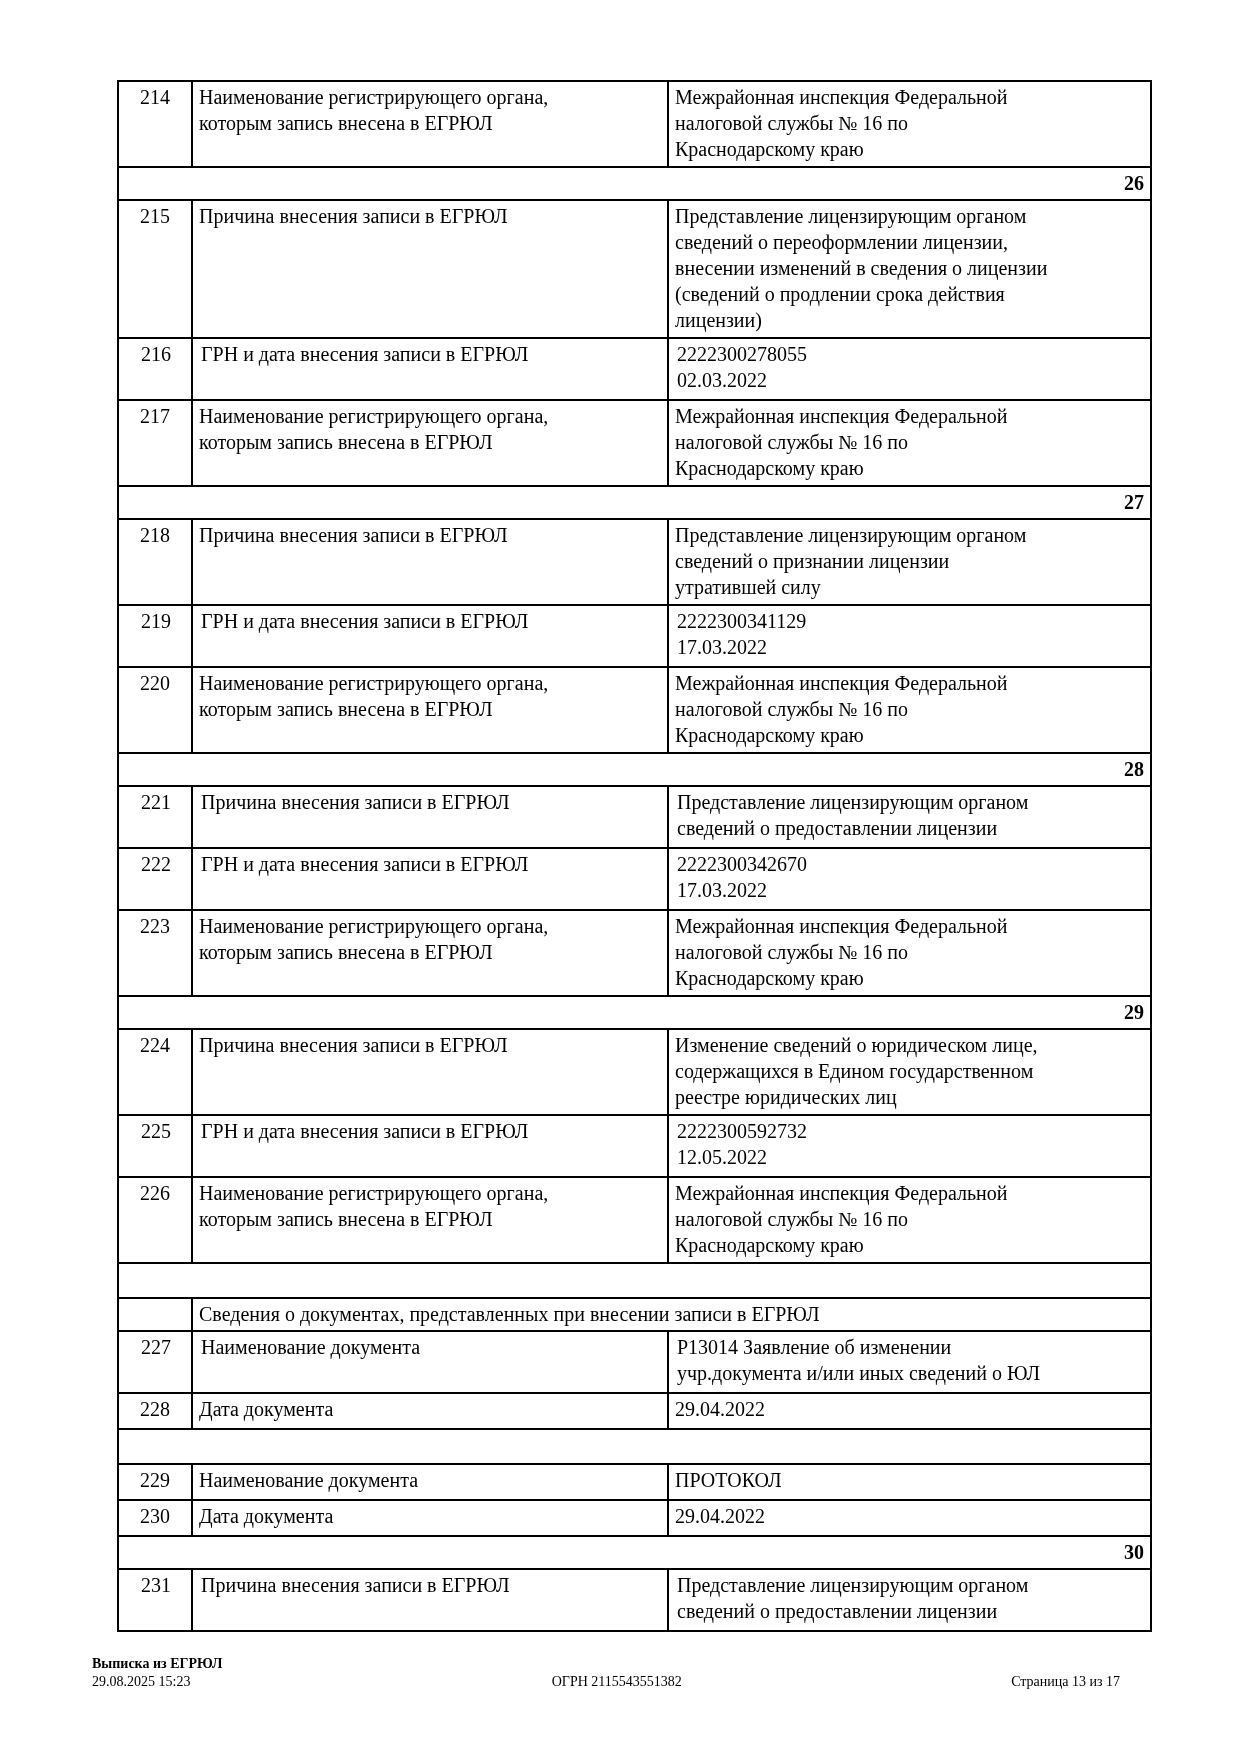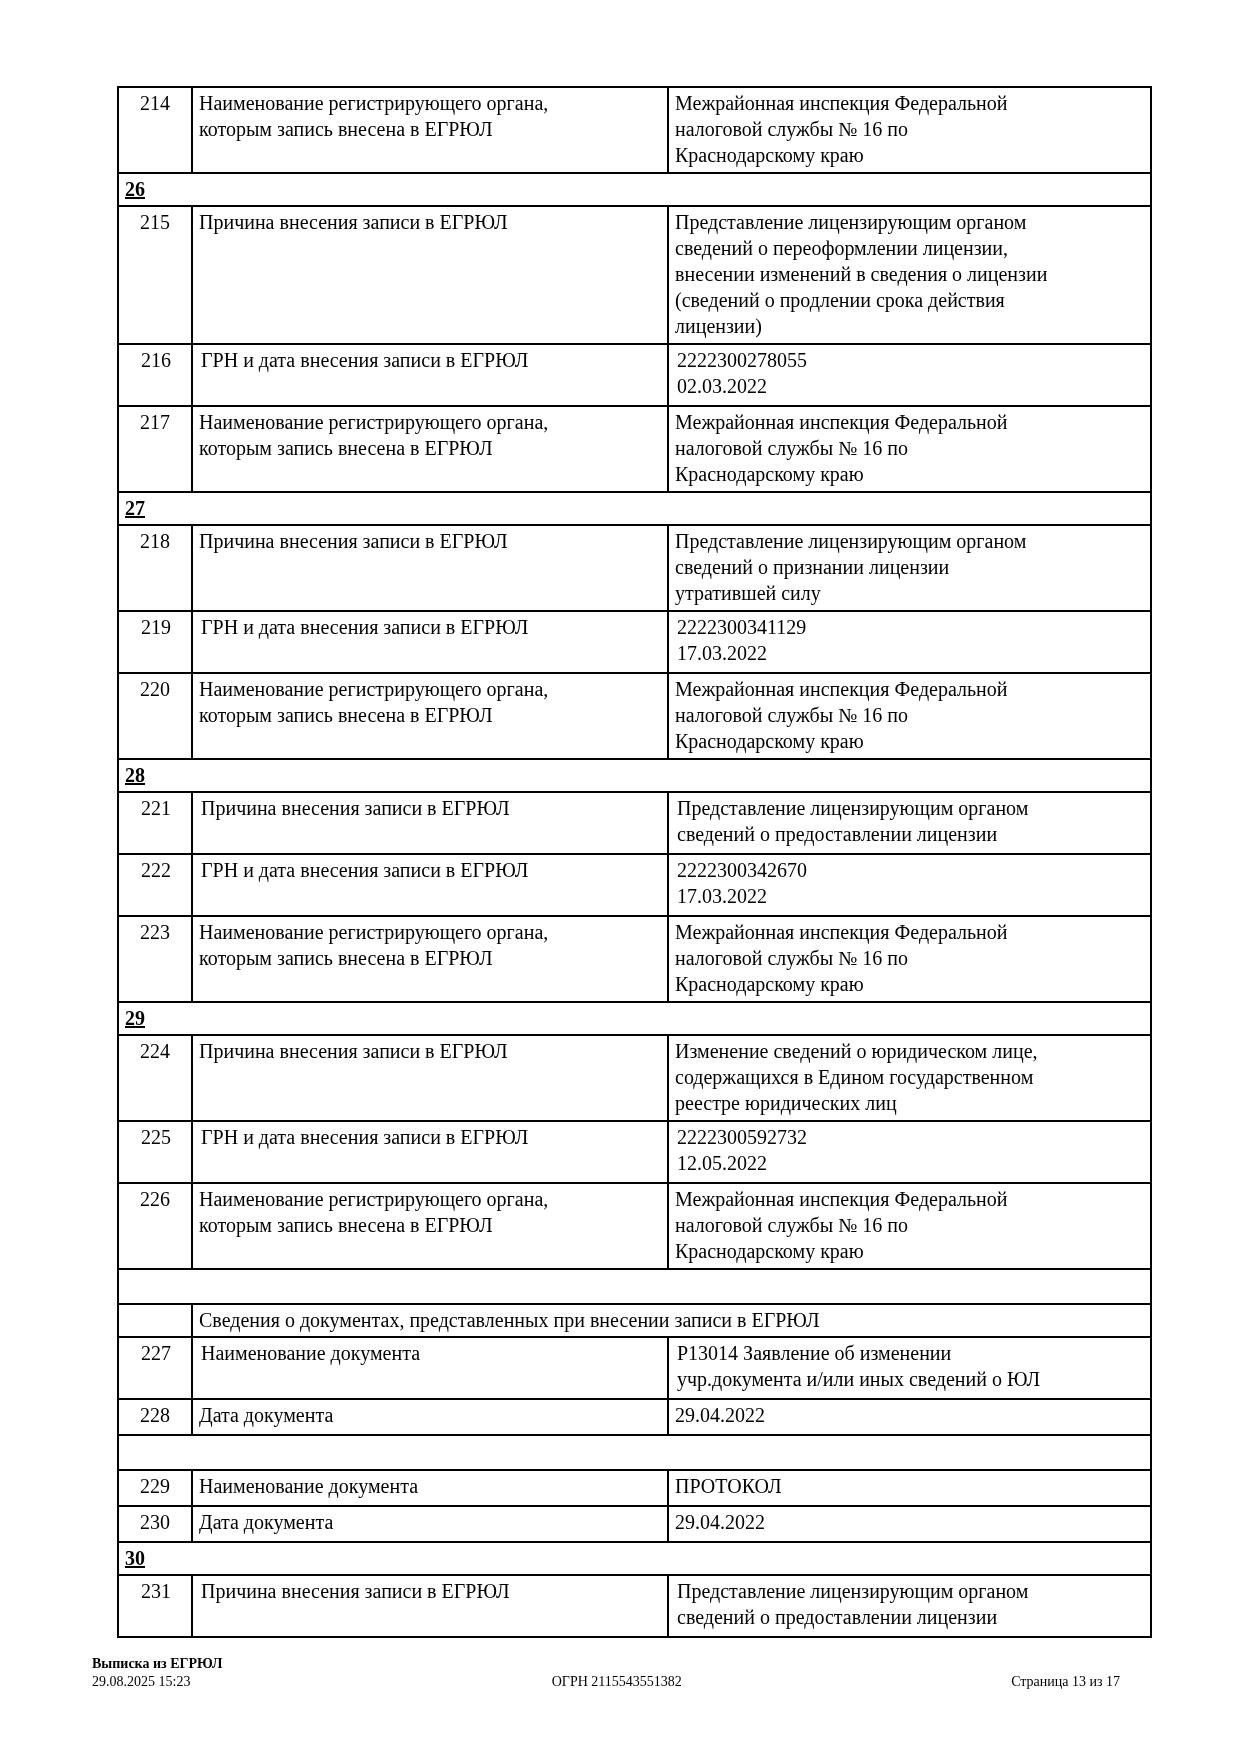--- a/index.html
+++ b/index.html
@@ -7,44 +7,43 @@
     position:relative;
     width:1240px;
     height:1755px;
     background:#ffffff;
     font-family:"Liberation Serif", serif;
     color:#000;
   }
   table.egrul{
     position:absolute;
     left:117px;
-    top:86px;
+    top:80px;
     width:1033px;
     border-collapse:collapse;
     table-layout:fixed;
     font-size:20px;
     line-height:26px;
   }
   table.egrul col.c-num{width:74px;}
   table.egrul col.c-label{width:476px;}
   table.egrul col.c-value{width:483px;}
   table.egrul td{
     border:2px solid #000;
     vertical-align:top;
     padding:2px 6px 2px 6px;
     overflow:hidden;
   }
   td.num{text-align:center;padding-left:2px;padding-right:2px;}
   td.label, td.value, td.subheader{white-space:pre-line;}
   td.section{
-    text-align:left;
+    text-align:right;
     font-weight:bold;
     padding-top:2px;
     padding-bottom:2px;
-    text-decoration:underline;
   }
   tr.h1 td{height:30px;border-radius:18px;}
   tr.h2 td{height:56px;padding-left:8px;}
   tr.h3 td{height:80px;}
   tr.h5 td{height:132px;}
   tr.hs td{height:27px;}
   tr.empty td{height:29px;}
   .footer{
     position:absolute;
     left:92px;

